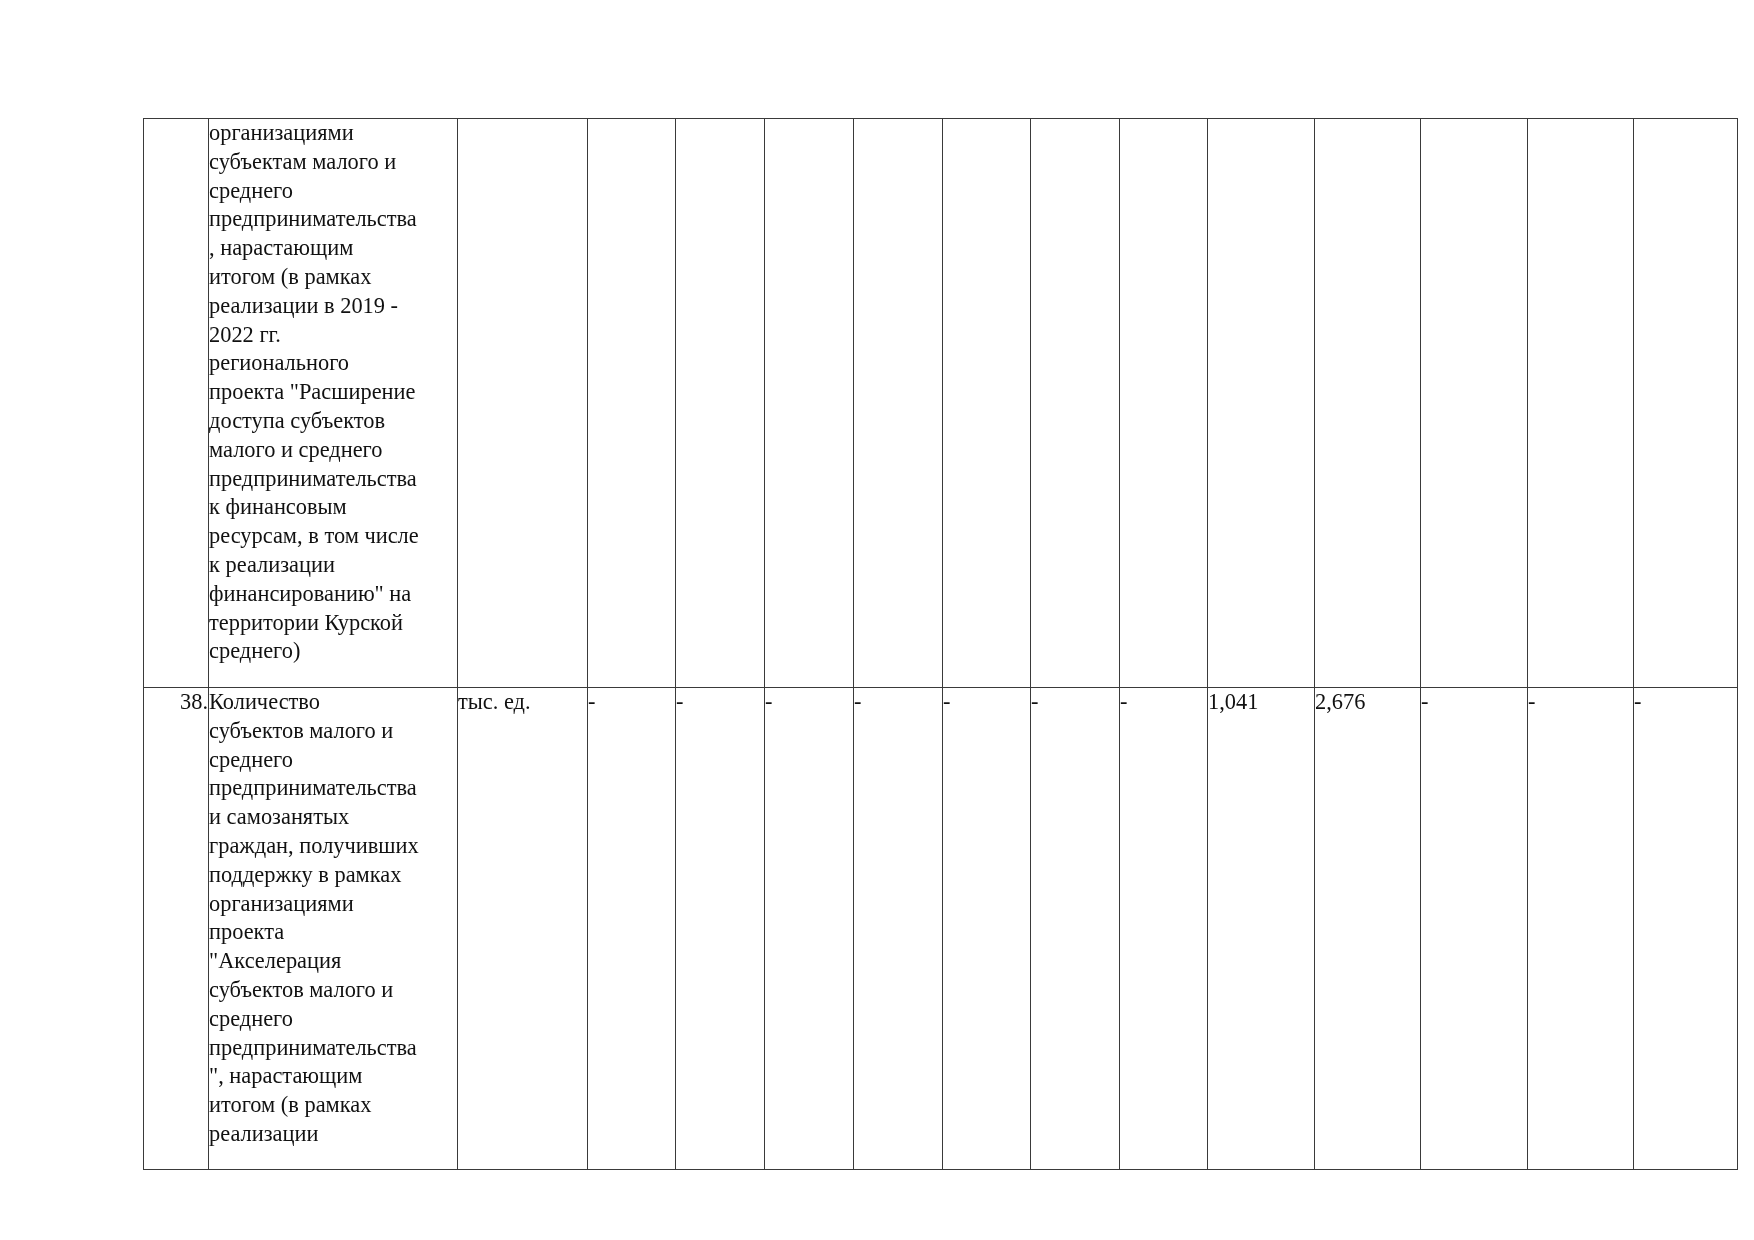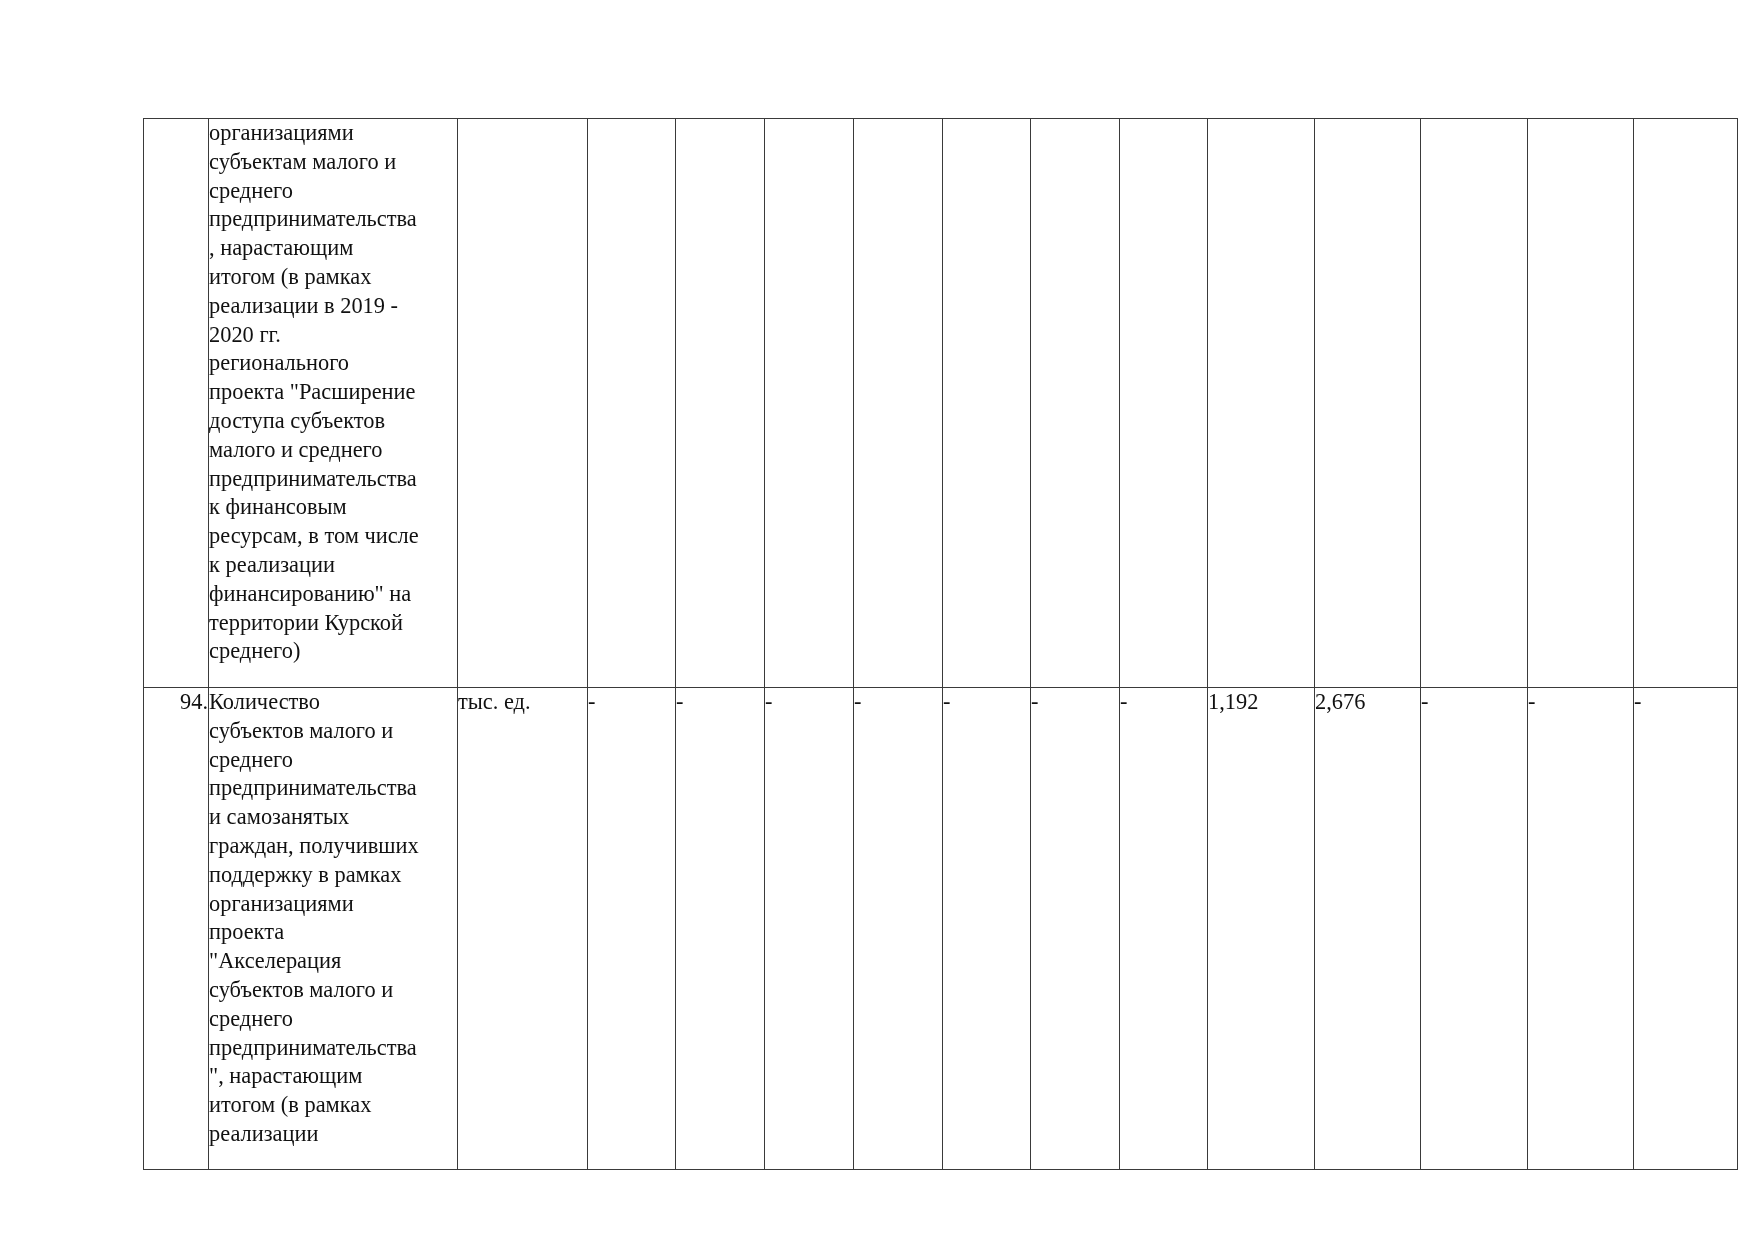--- a/index.html
+++ b/index.html
@@ -46,21 +46,21 @@
       <tr style="height:569px">
         <td class="num"></td>
         <td class="name">
           <div>организациями</div>
           <div>субъектам малого и</div>
           <div>среднего</div>
           <div>предпринимательства</div>
           <div>, нарастающим</div>
           <div>итогом (в рамках</div>
           <div>реализации в 2019 -</div>
-          <div>2020 гг.</div>
+          <div>2022 гг.</div>
           <div>регионального</div>
           <div>проекта "Расширение</div>
           <div>доступа субъектов</div>
           <div>малого и среднего</div>
           <div>предпринимательства</div>
           <div>к финансовым</div>
           <div>ресурсам, в том числе</div>
           <div>к реализации</div>
           <div>финансированию" на</div>
           <div>территории Курской</div>
@@ -75,21 +75,21 @@
         <td class="val"></td>
         <td class="val"></td>
         <td class="val"></td>
         <td class="val"></td>
         <td class="val"></td>
         <td class="val"></td>
         <td class="val"></td>
       </tr>
 
       <tr style="height:482px">
-        <td class="num">94.</td>
+        <td class="num">38.</td>
         <td class="name">
           <div>Количество</div>
           <div>субъектов малого и</div>
           <div>среднего</div>
           <div>предпринимательства</div>
           <div>и самозанятых</div>
           <div>граждан, получивших</div>
           <div>поддержку в рамках</div>
           <div>организациями</div>
           <div>проекта</div>
@@ -102,21 +102,21 @@
           <div>реализации</div>
         </td>
         <td class="unit">тыс. ед.</td>
         <td class="val">-</td>
         <td class="val">-</td>
         <td class="val">-</td>
         <td class="val">-</td>
         <td class="val">-</td>
         <td class="val">-</td>
         <td class="val">-</td>
-        <td class="val">1,192</td>
+        <td class="val">1,041</td>
         <td class="val">2,676</td>
         <td class="val">-</td>
         <td class="val">-</td>
         <td class="val">-</td>
       </tr>
     </tbody>
   </table>
 </div>
 
 </body></html>

